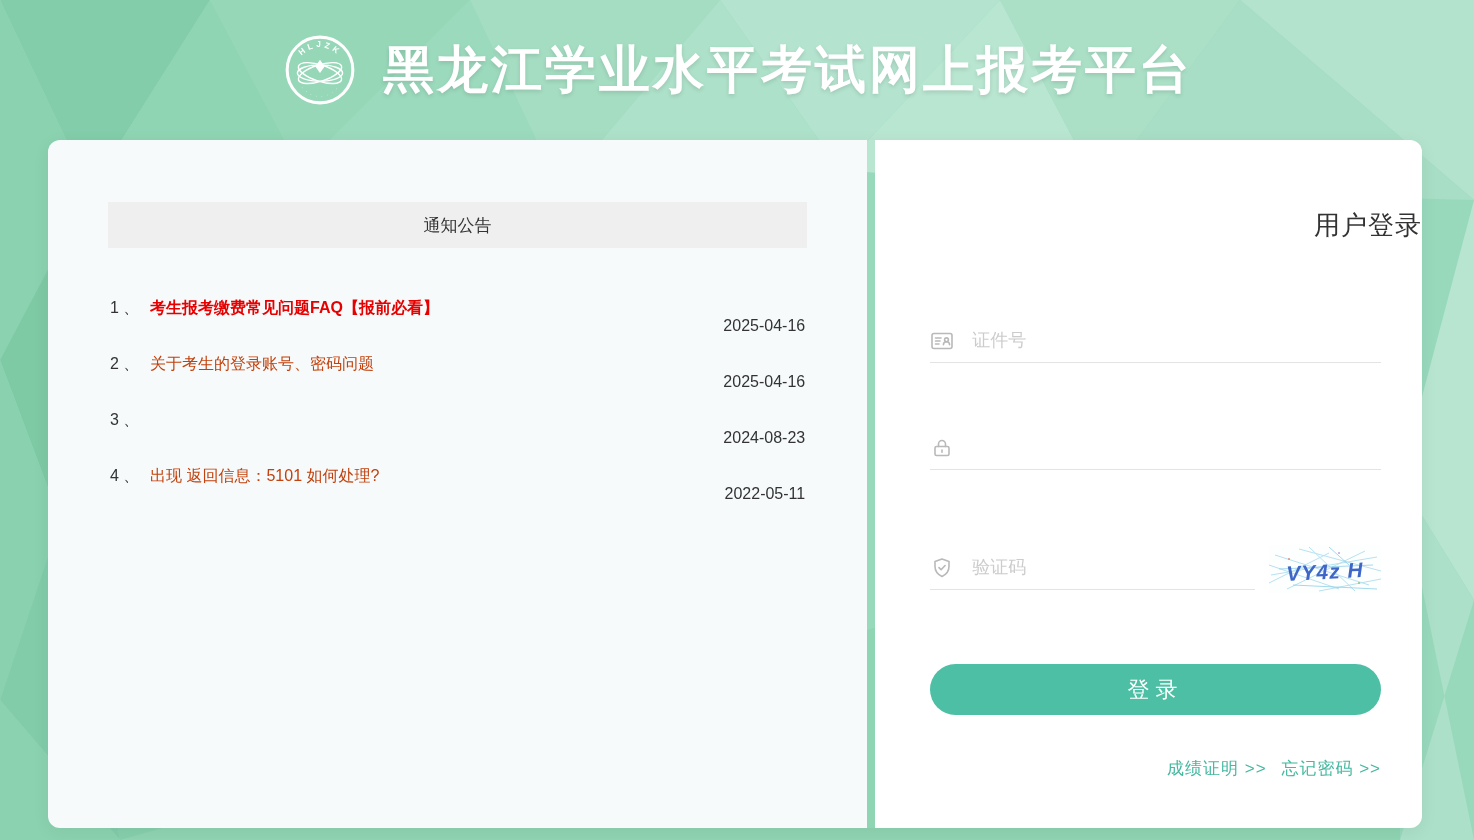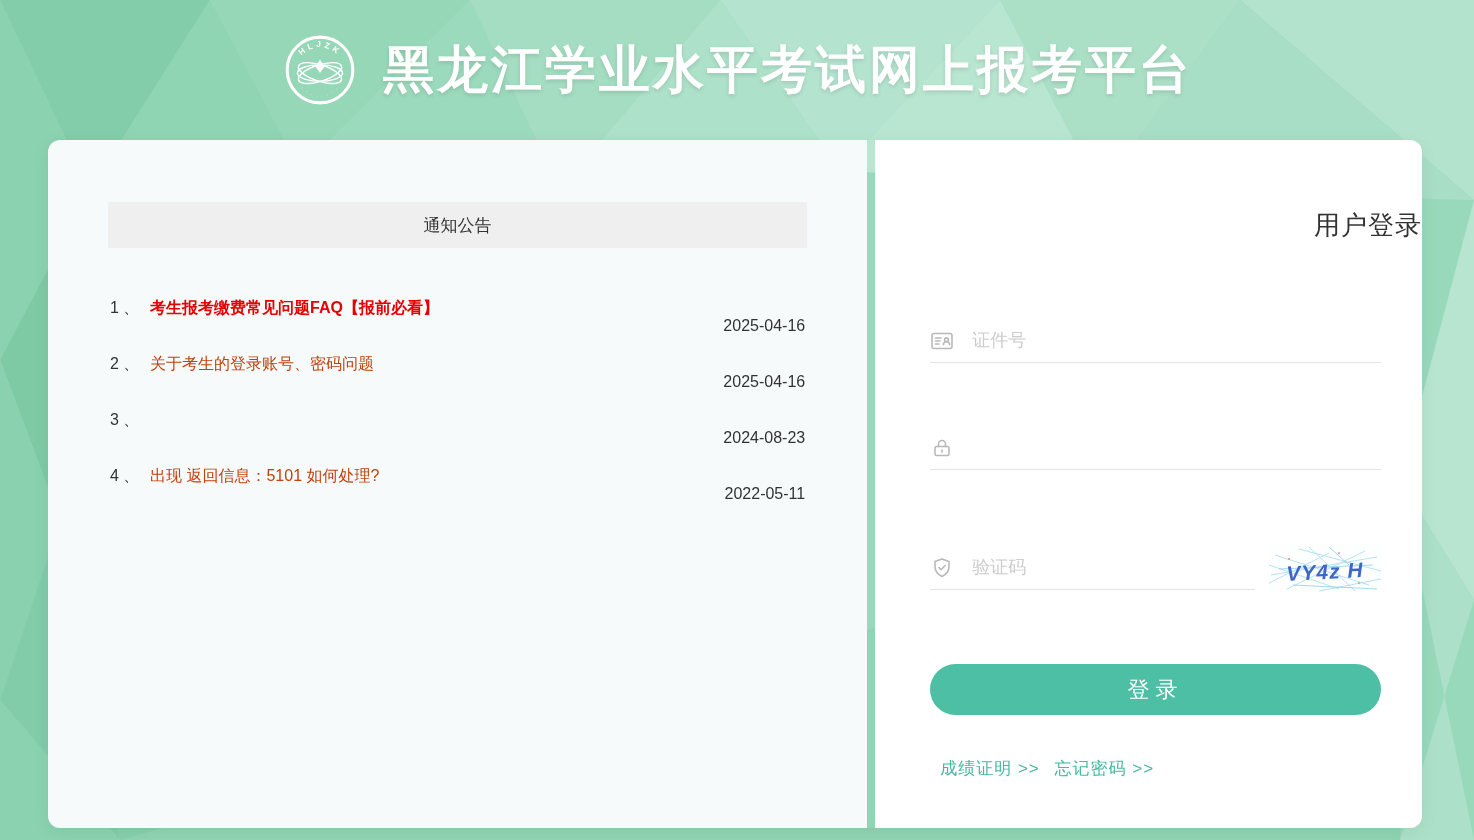--- a/index.html
+++ b/index.html
@@ -47,21 +47,21 @@
                  font-size:18px; color:#333; font-family:"Liberation Sans",sans-serif; }
   .field input::placeholder { color:#ccc; }
   .captcha-line { display:flex; align-items:center; }
   .captcha-line .field { flex:1; }
   .captcha-box { width:112px; height:48px; margin-left:14px; margin-bottom:-2px;
                  flex:0 0 auto; cursor:pointer; }
   .login-btn { display:block; width:100%; height:51px; margin-top:73px;
                background:#4dbfa4; color:#ffffff; font-size:22px; letter-spacing:6px;
                border:none; border-radius:26px; cursor:pointer;
                font-family:"Liberation Sans",sans-serif; }
-  .bottom-links { margin-top:42px; text-align:left; font-size:17px; }
+  .bottom-links { margin-top:42px; text-align:right; font-size:17px; }
   .bottom-links a { color:#45b8a0; text-decoration:none; margin-left:10px; letter-spacing:1px; cursor:pointer; }
 </style>
 </head>
 <body>
 
 <div class="stage">
 
   <svg class="bg" viewBox="0 0 1474 840" preserveAspectRatio="none" aria-hidden="true">
     <rect x="0" y="0" width="1474" height="840" fill="#98d9bc"></rect>
     <polygon points="0,0 210,0 90,190" fill="#83cdaa"></polygon>

